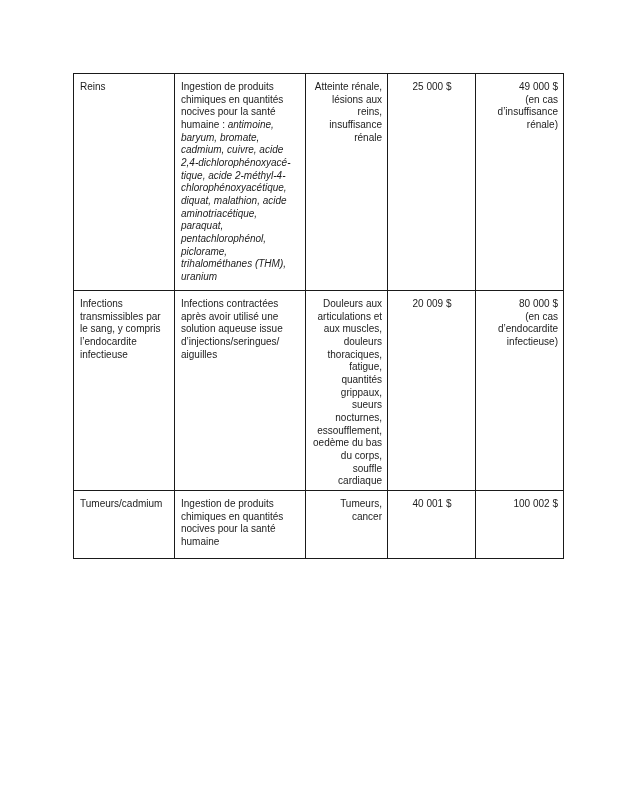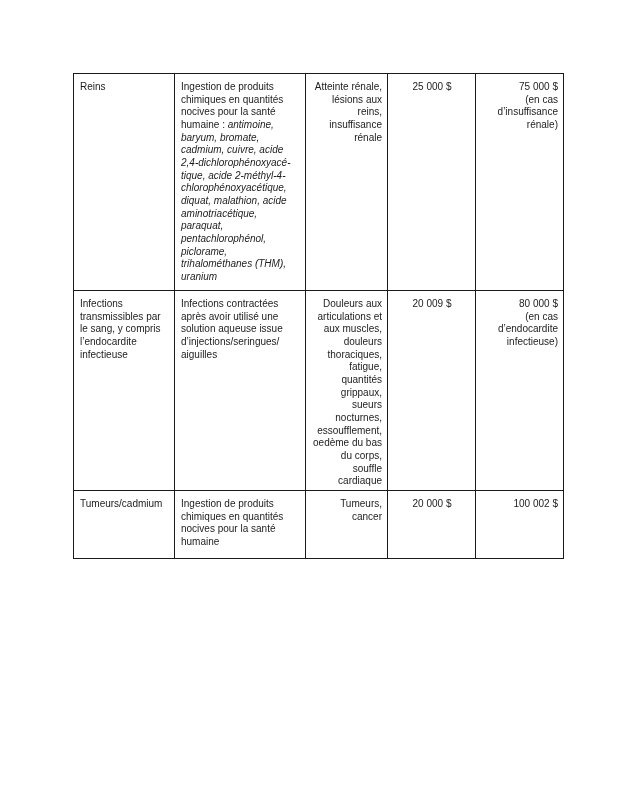--- a/index.html
+++ b/index.html
@@ -67,21 +67,21 @@
 pentachlorophénol,
 piclorame,
 trihalométhanes (THM),
 uranium</span></td>
           <td class="col-symptoms"><span>Atteinte rénale,
 lésions aux
 reins,
 insuffisance
 rénale</span></td>
           <td class="col-amount1"><span>25 000 $</span></td>
-          <td class="col-amount2"><span>75 000 $
+          <td class="col-amount2"><span>49 000 $
 (en cas
 d’insuffisance
 rénale)</span></td>
         </tr>
       <tr class="row-2">
           <td class="col-condition"><span>Infections
 transmissibles par
 le sang, y compris
 l’endocardite
 infectieuse</span></td>
@@ -112,18 +112,18 @@
 infectieuse)</span></td>
         </tr>
       <tr class="row-3">
           <td class="col-condition"><span>Tumeurs/cadmium</span></td>
           <td class="col-cause"><span>Ingestion de produits
 chimiques en quantités
 nocives pour la santé
 humaine</span><span class="italic"></span></td>
           <td class="col-symptoms"><span>Tumeurs,
 cancer</span></td>
-          <td class="col-amount1"><span>20 000 $</span></td>
+          <td class="col-amount1"><span>40 001 $</span></td>
           <td class="col-amount2"><span>100 002 $</span></td>
         </tr>
     </tbody>
   </table>
 </div>
 
 </body></html>

